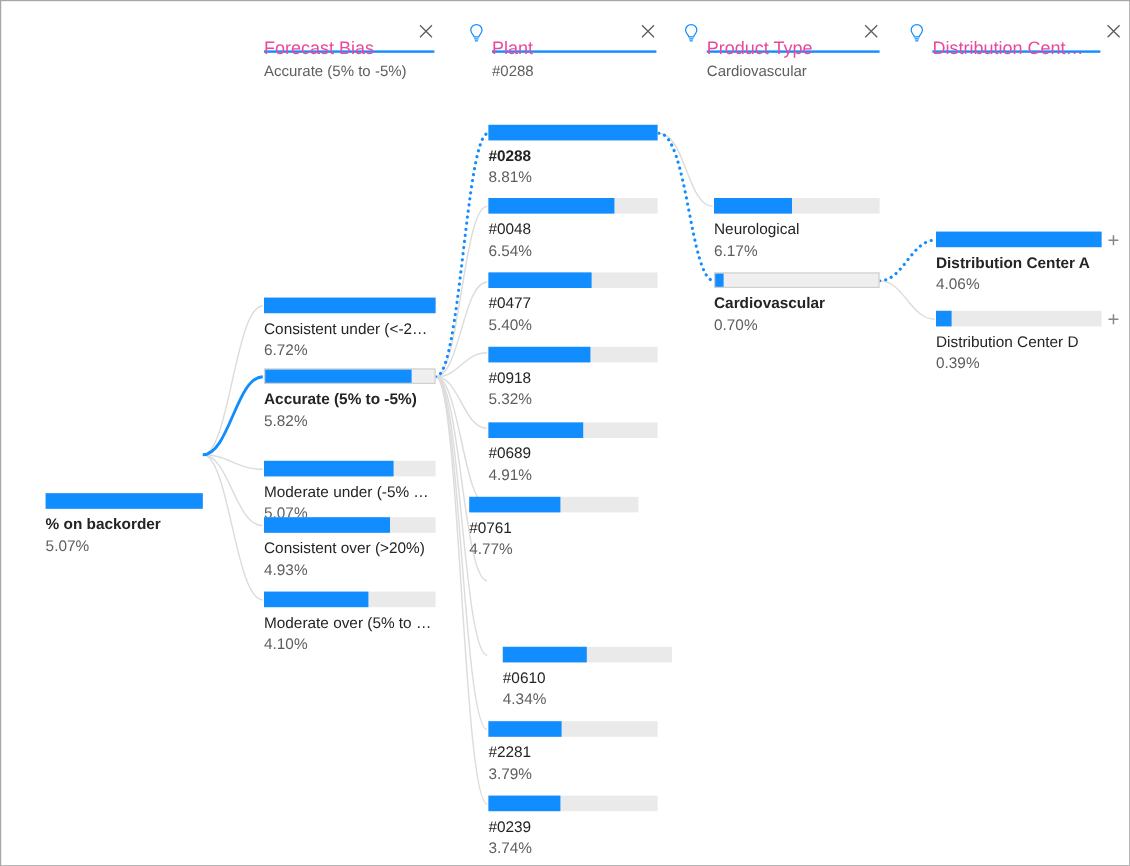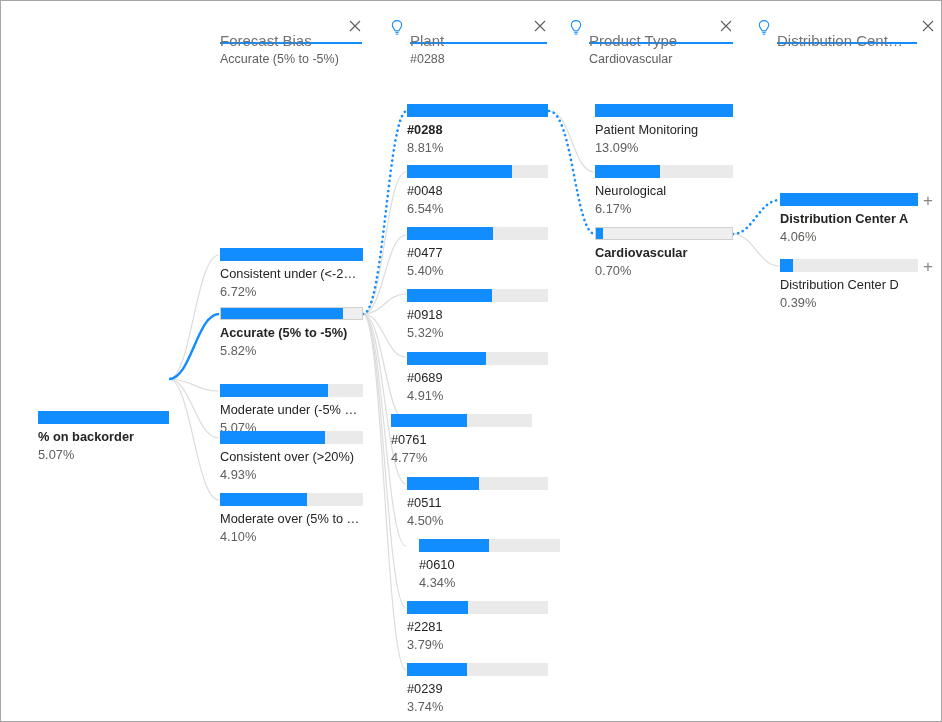--- a/index.html
+++ b/index.html
@@ -50,21 +50,21 @@
   }
   .bulb-icon {
     width: 16px;
     height: 18px;
     margin-right: 5px;
     flex: 0 0 auto;
     display: block;
   }
   .col-title {
     font-size: 15px;
-    color: #737373;
+    color: #ec4899;
     white-space: nowrap;
     overflow: hidden;
     line-height: 20px;
     margin-top: 25px;
   }
   .close-x {
     position: absolute;
     right: 0;
     top: 2px;
     width: 14px;
@@ -334,27 +334,20 @@
   </div>
 
   <div class="node" style="left:390px; top:413px; width:141px;">
     <div class="bar-track">
       <div class="bar-fill" style="width:54.1%;"></div>
     </div>
     <div class="node-label">#0761</div>
     <div class="node-value">4.77%</div>
   </div>
 
-  <div class="node" style="left:406px; top:476px; width:141px;">
-    <div class="bar-track">
-      <div class="bar-fill" style="width:51.1%;"></div>
-    </div>
-    <div class="node-label">#0511</div>
-    <div class="node-value">4.50%</div>
-  </div>
 
   <div class="node" style="left:406px; top:538px; width:141px;margin-left:12px;">
     <div class="bar-track">
       <div class="bar-fill" style="width:49.3%;"></div>
     </div>
     <div class="node-label">#0610</div>
     <div class="node-value">4.34%</div>
   </div>
 
   <div class="node" style="left:406px; top:600px; width:141px;">
@@ -366,27 +359,20 @@
   </div>
 
   <div class="node" style="left:406px; top:662px; width:141px;">
     <div class="bar-track">
       <div class="bar-fill" style="width:42.5%;"></div>
     </div>
     <div class="node-label">#0239</div>
     <div class="node-value">3.74%</div>
   </div>
 
-  <div class="node" style="left:594px; top:103px; width:138px;">
-    <div class="bar-track">
-      <div class="bar-fill" style="width:100%;"></div>
-    </div>
-    <div class="node-label">Patient Monitoring</div>
-    <div class="node-value">13.09%</div>
-  </div>
 
   <div class="node" style="left:594px; top:164px; width:138px;">
     <div class="bar-track">
       <div class="bar-fill" style="width:47.1%;"></div>
     </div>
     <div class="node-label">Neurological</div>
     <div class="node-value">6.17%</div>
   </div>
 
   <div class="node" style="left:594px; top:226px; width:138px;">

